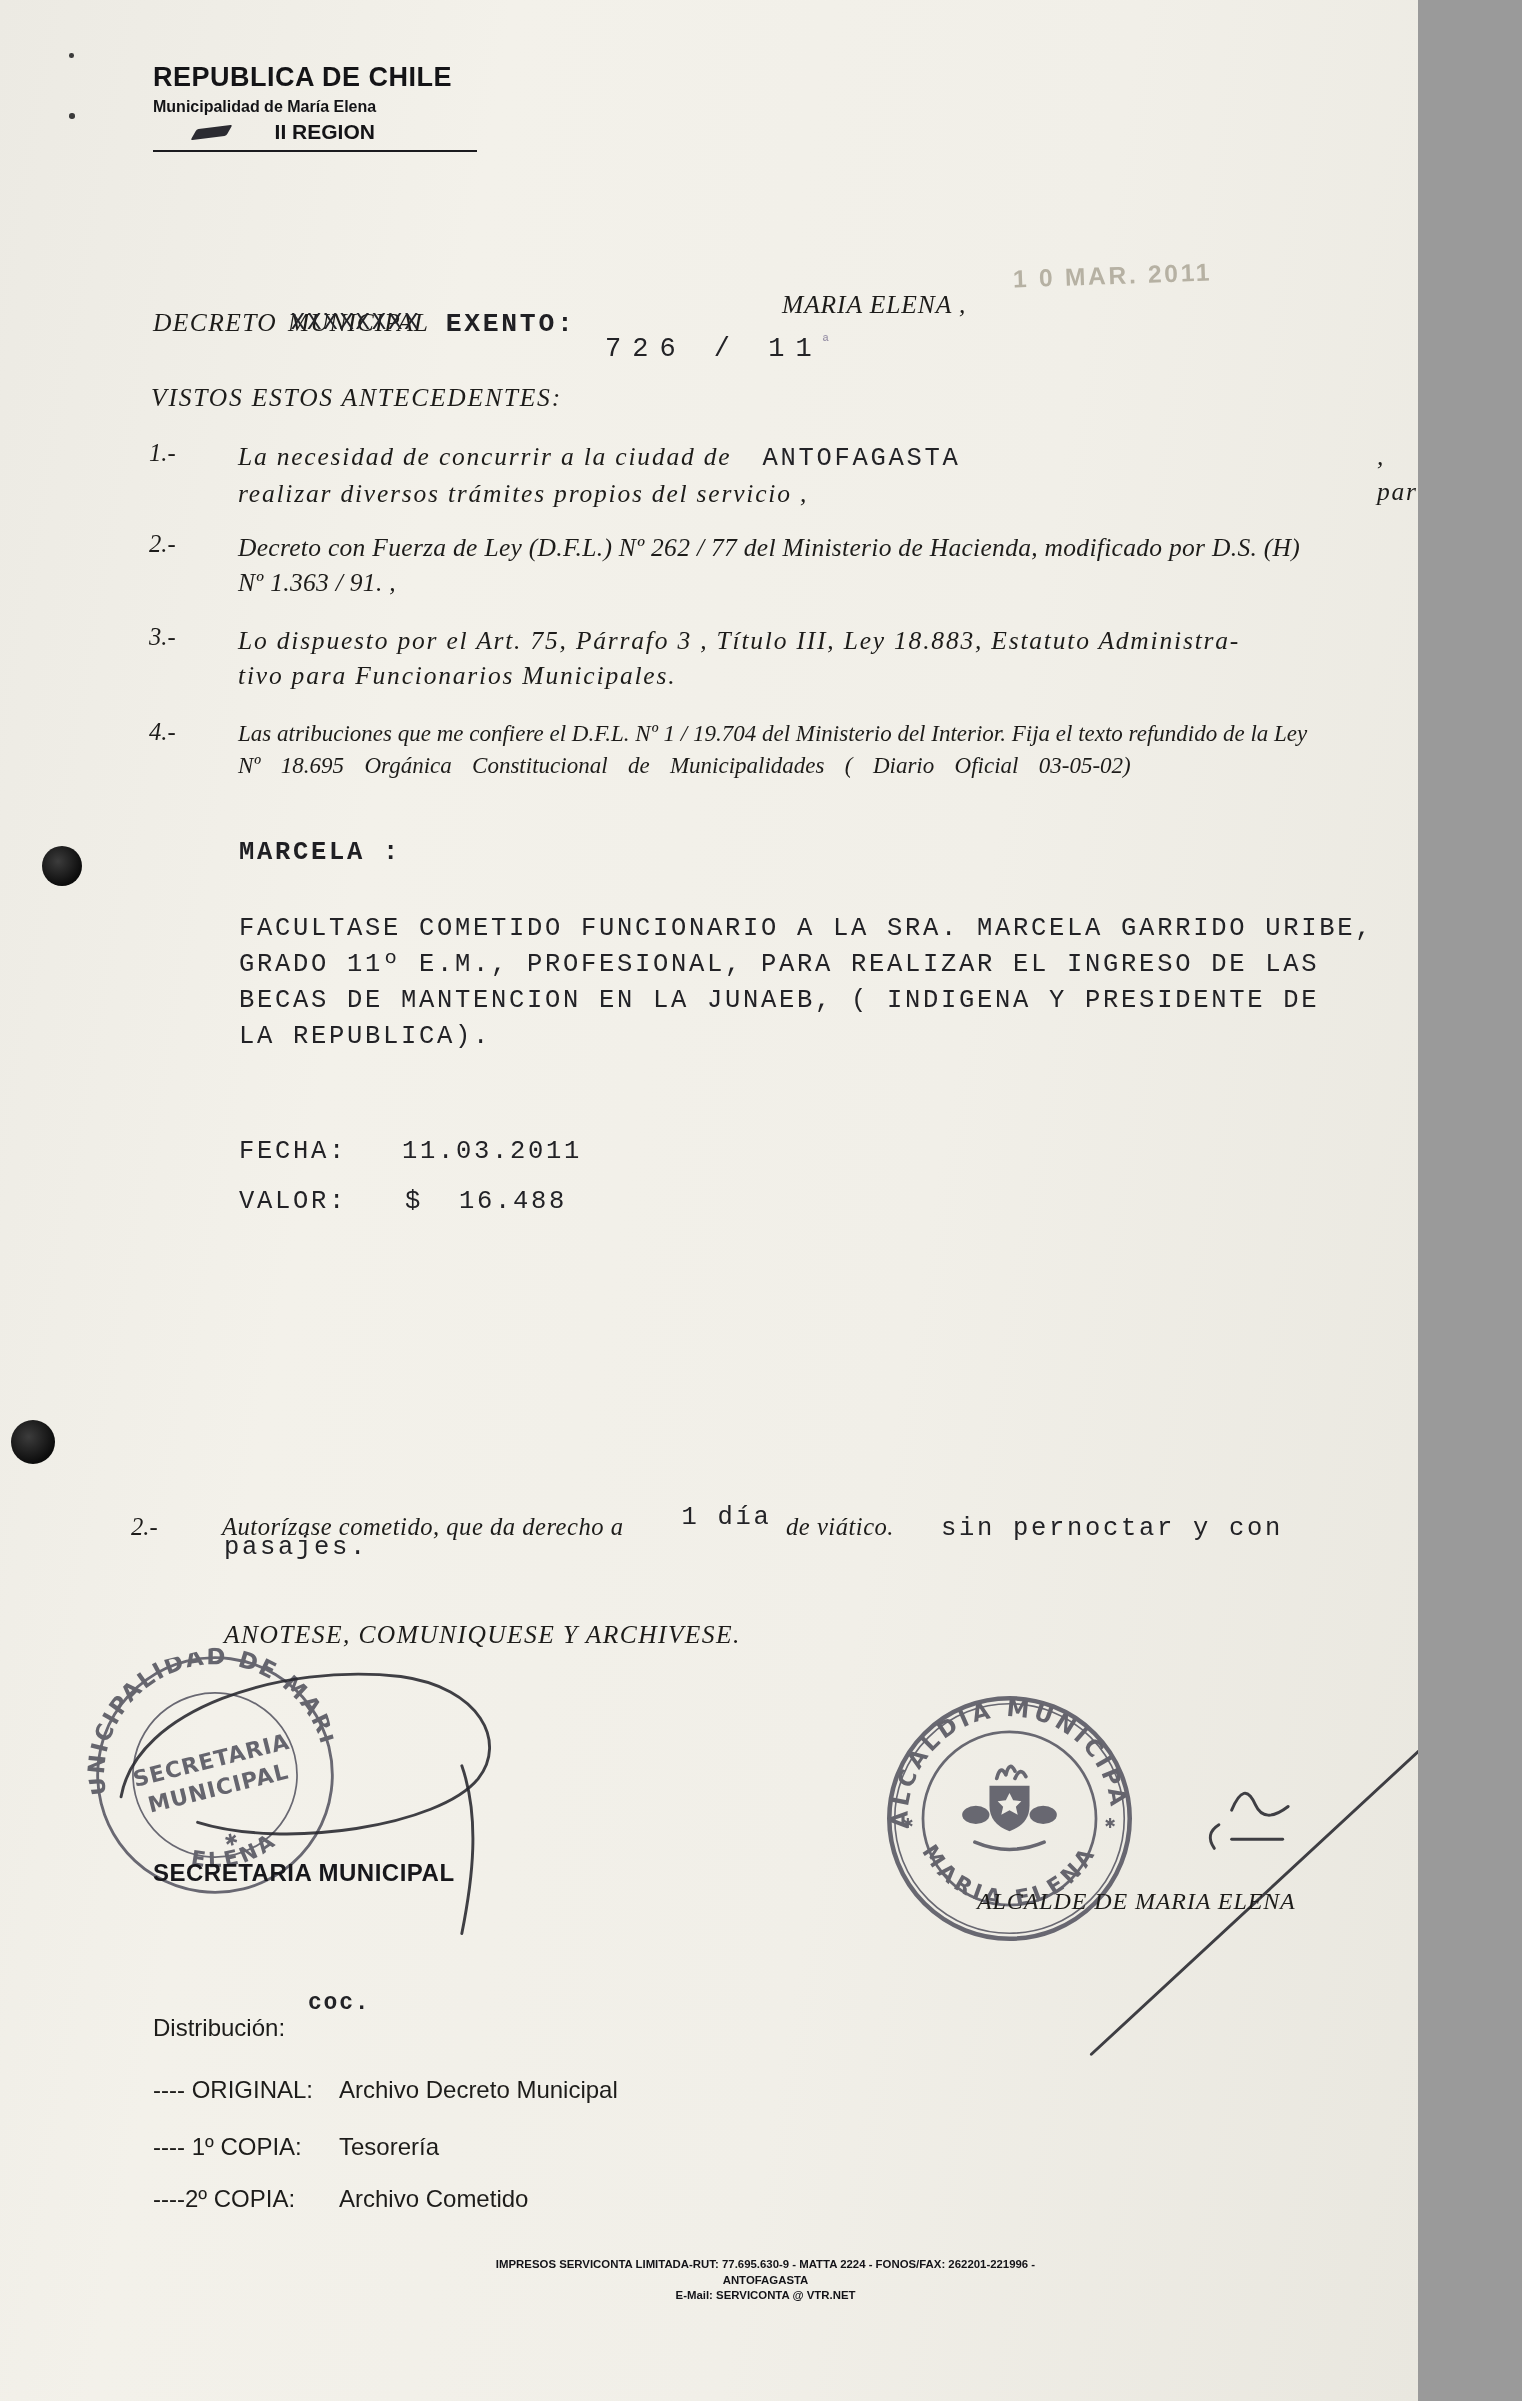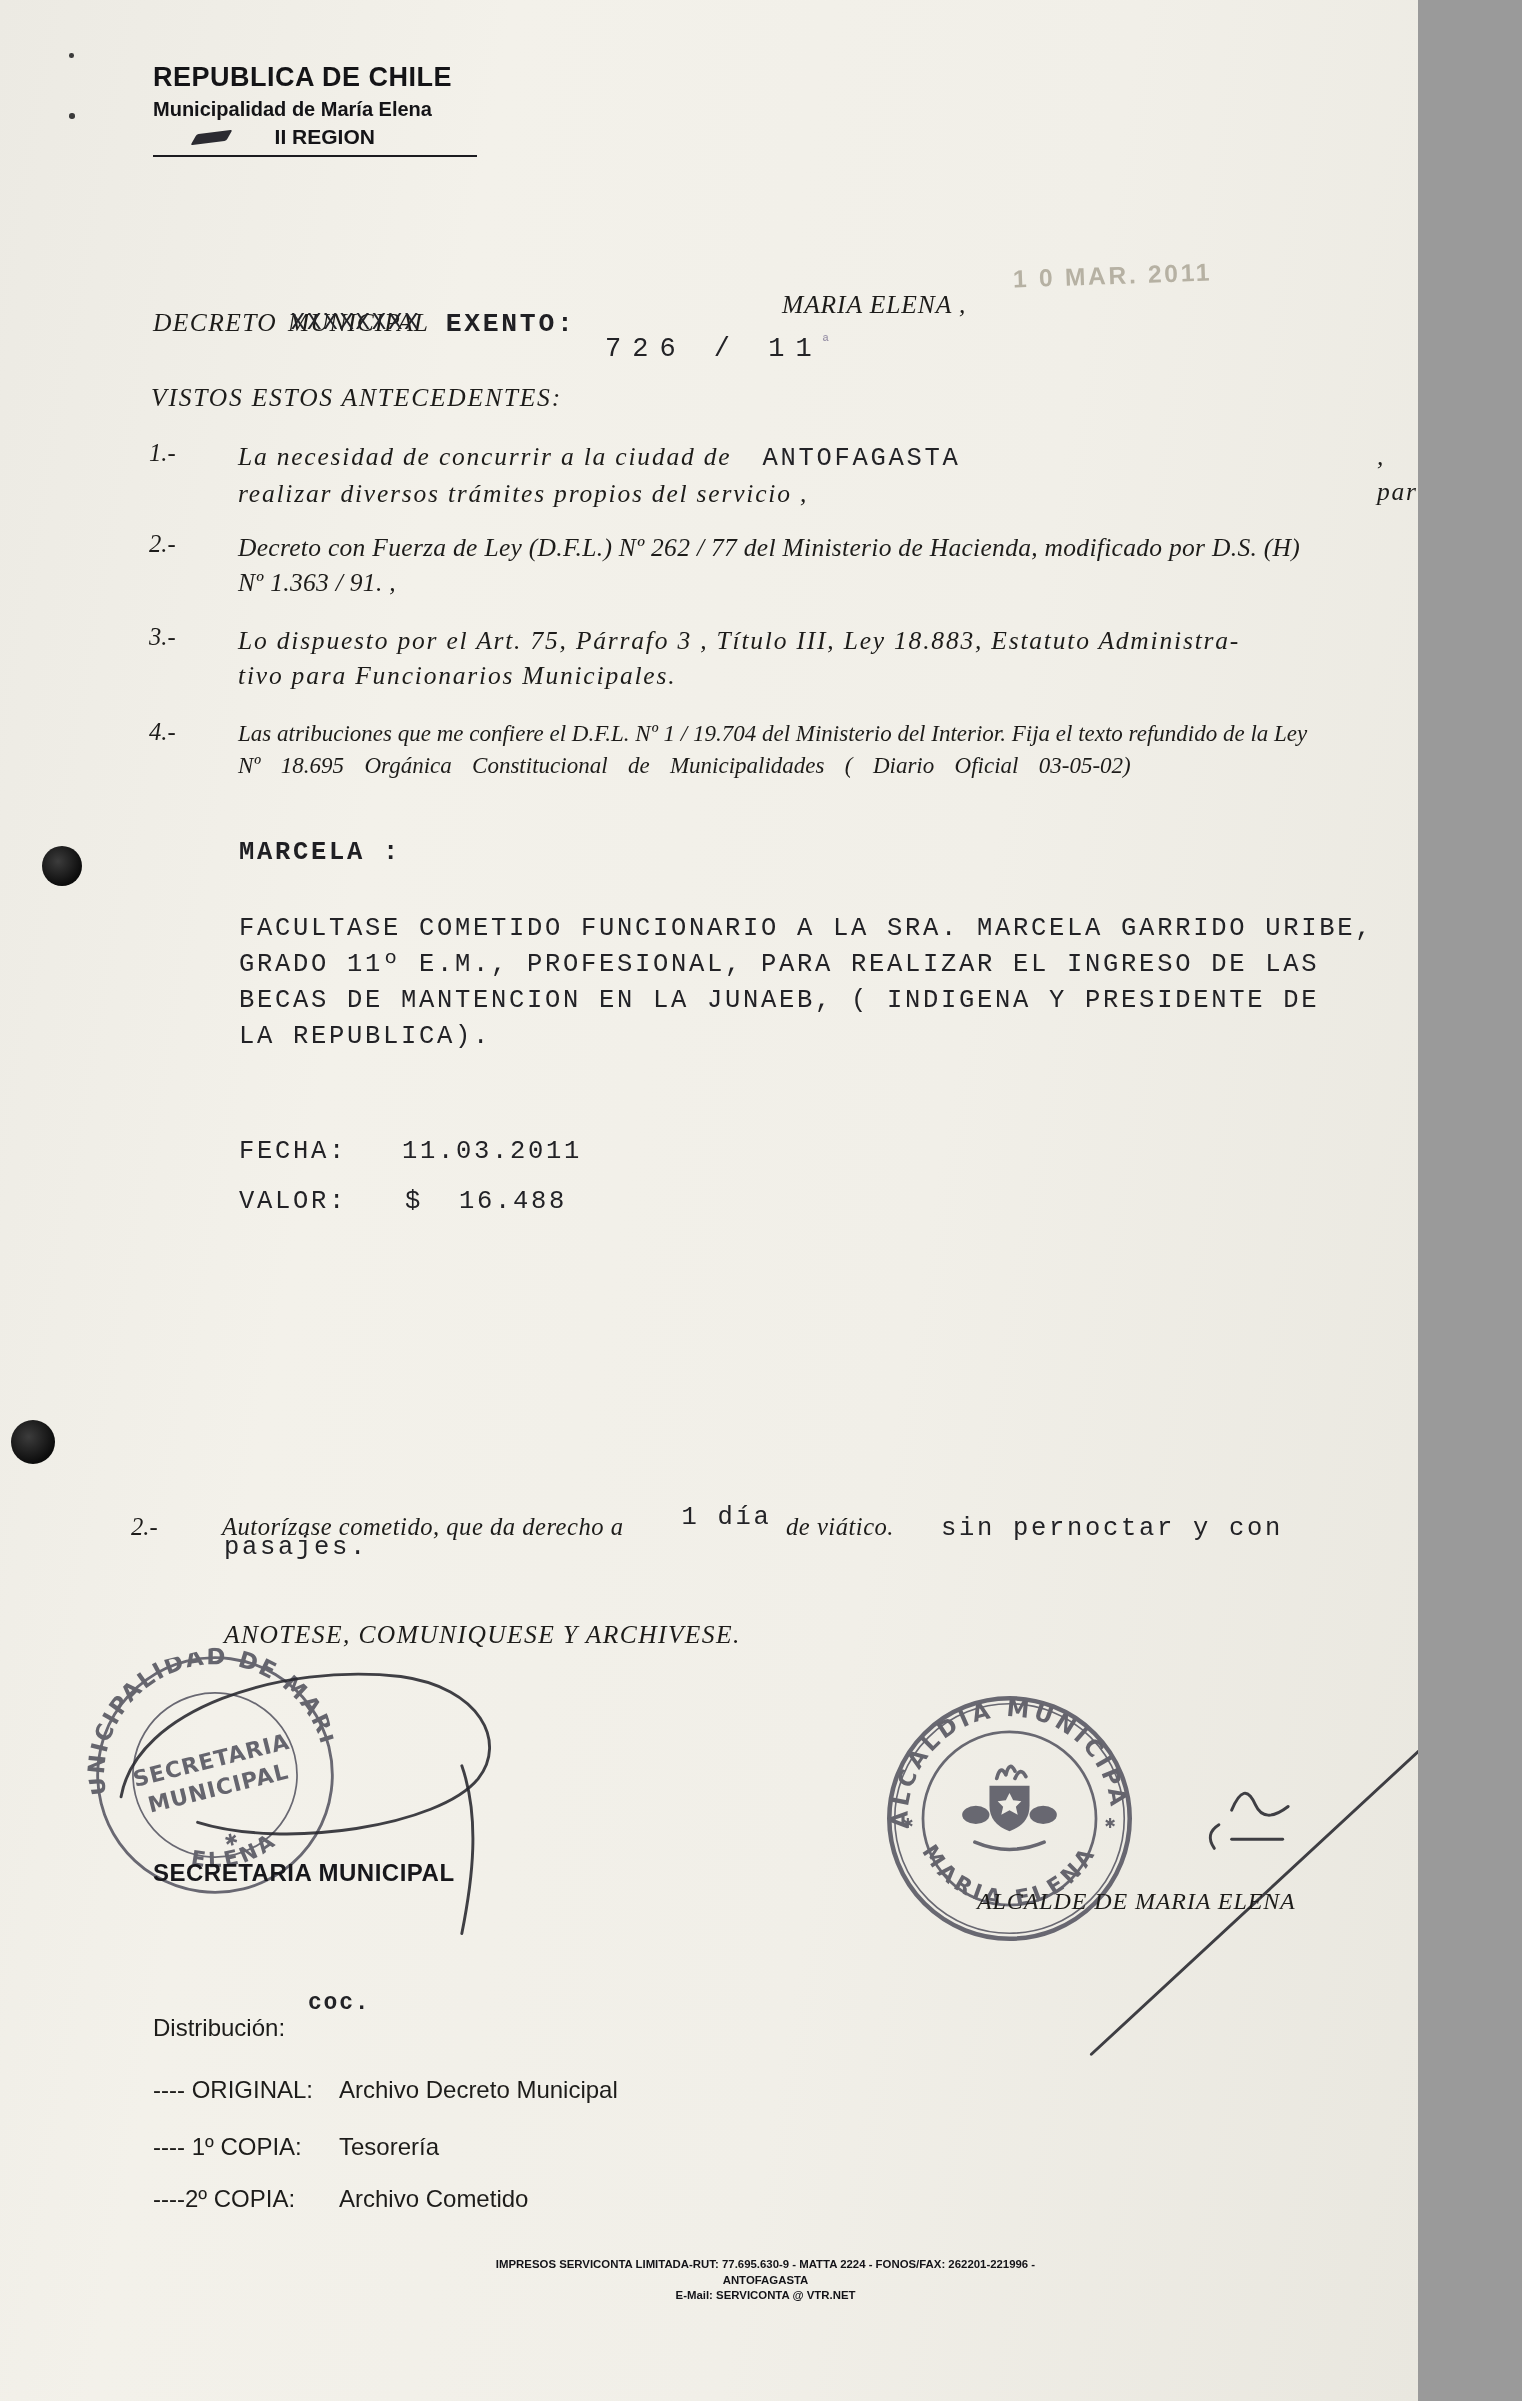--- a/index.html
+++ b/index.html
@@ -17,21 +17,21 @@
   .hole { position:absolute; border-radius:50%; background:radial-gradient(circle at 40% 38%, #3c3c3c, #0c0c0c 70%); }
   .hole1 { left:42px; top:846px; width:40px; height:40px; }
   .hole2 { left:11px; top:1420px; width:44px; height:44px; }
   .speck { position:absolute; background:#3b3b3b; border-radius:50%; }
   .s1 { left:69px; top:53px; width:4.6px; height:4.6px; }
   .s2 { left:69px; top:113px; width:5.5px; height:5.5px; }
 
   
   .letterhead { position:absolute; left:153px; top:62px; color:#141417; }
   .lh-country { font-size:27px; font-weight:bold; letter-spacing:0.5px; }
-  .lh-muni { font-size:20px; font-weight:bold; margin-top:4.6px; }
+  .lh-muni { font-size:16px; font-weight:bold; margin-top:4.6px; }
   .lh-region-row { margin-top:4.6px; margin-left:42px; display:flex; align-items:center; gap:14.6px; }
   .flag-icon { width:33px; height:11px; background:#2b2b31; transform:skewX(-35deg) rotate(-8deg); border-radius:1.8px; }
   .lh-region { font-size:21px; font-weight:bold;padding-left:32px; }
   .lh-rule { width:324px; height:2.7px; background:#1b1b1f; margin-top:5.5px; }
 
   
   .place { position:absolute; left:782px; top:290px; font-size:25.5px; letter-spacing:0.9px; }
   .date-stamp { position:absolute; left:1013px; top:262px; font-size:24.6px; font-weight:bold;
                 color:#b6b1a3; letter-spacing:2.7px; transform:rotate(-2deg); }
 

